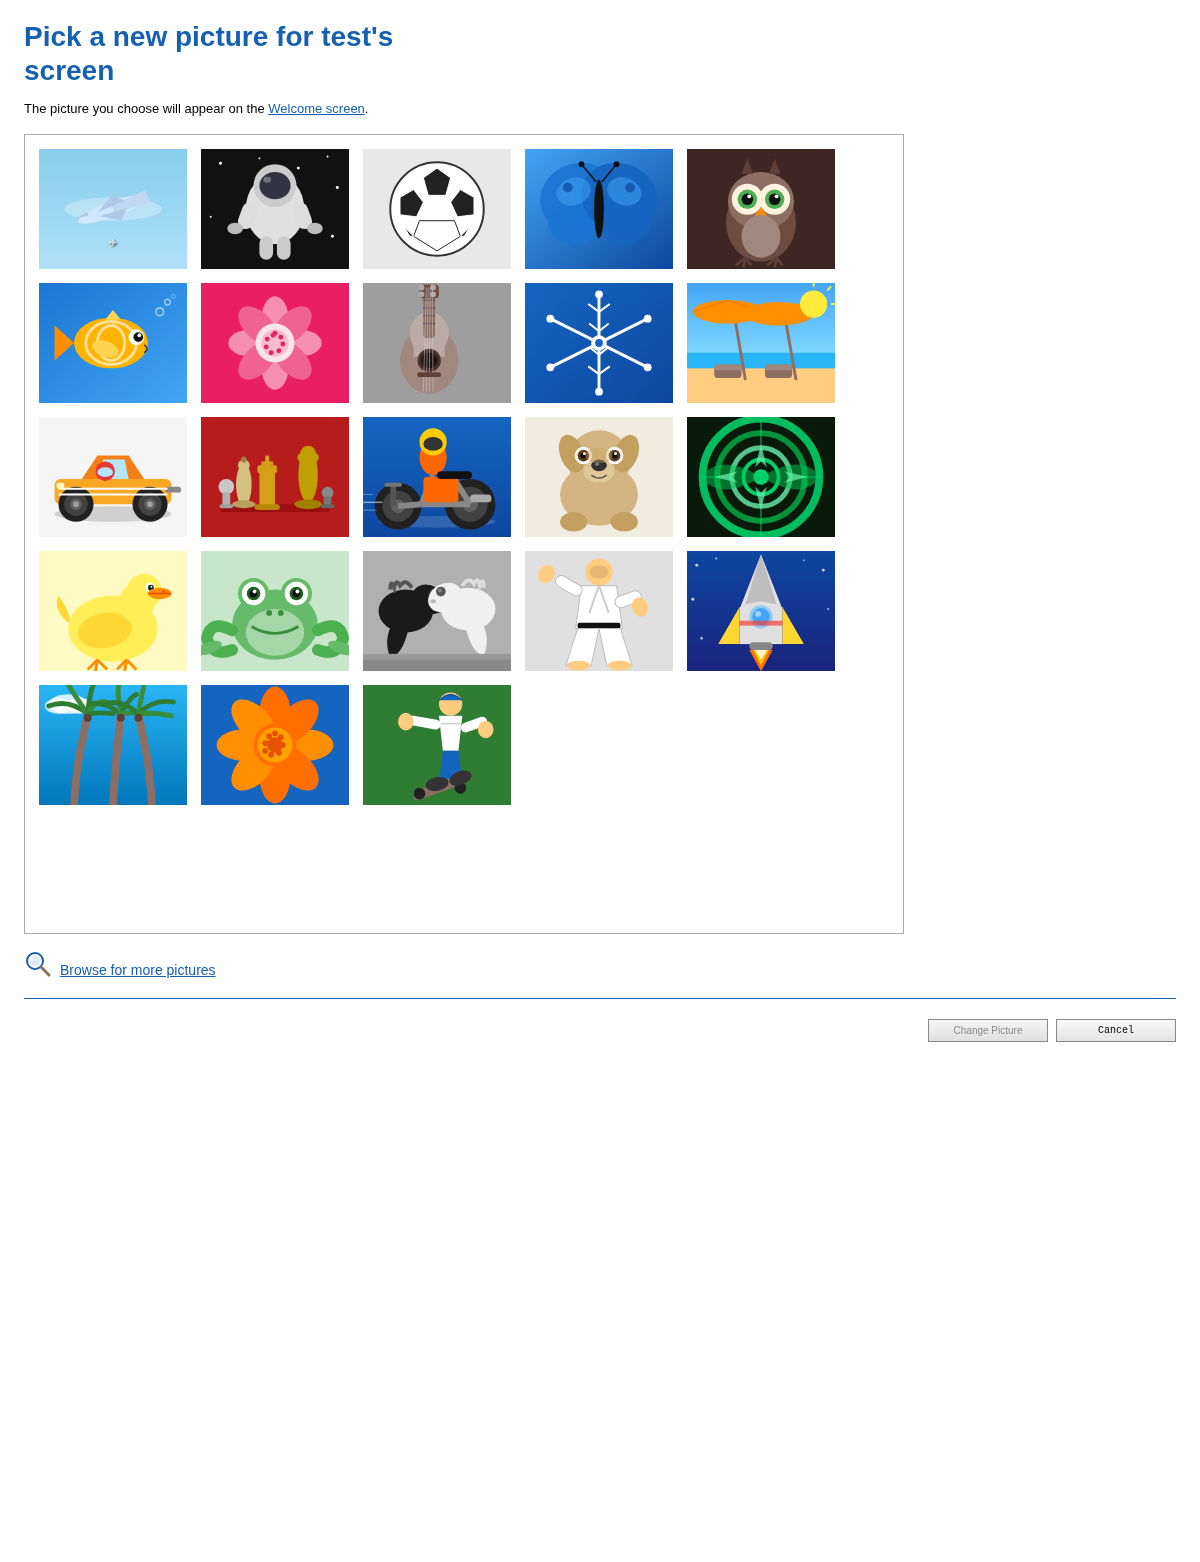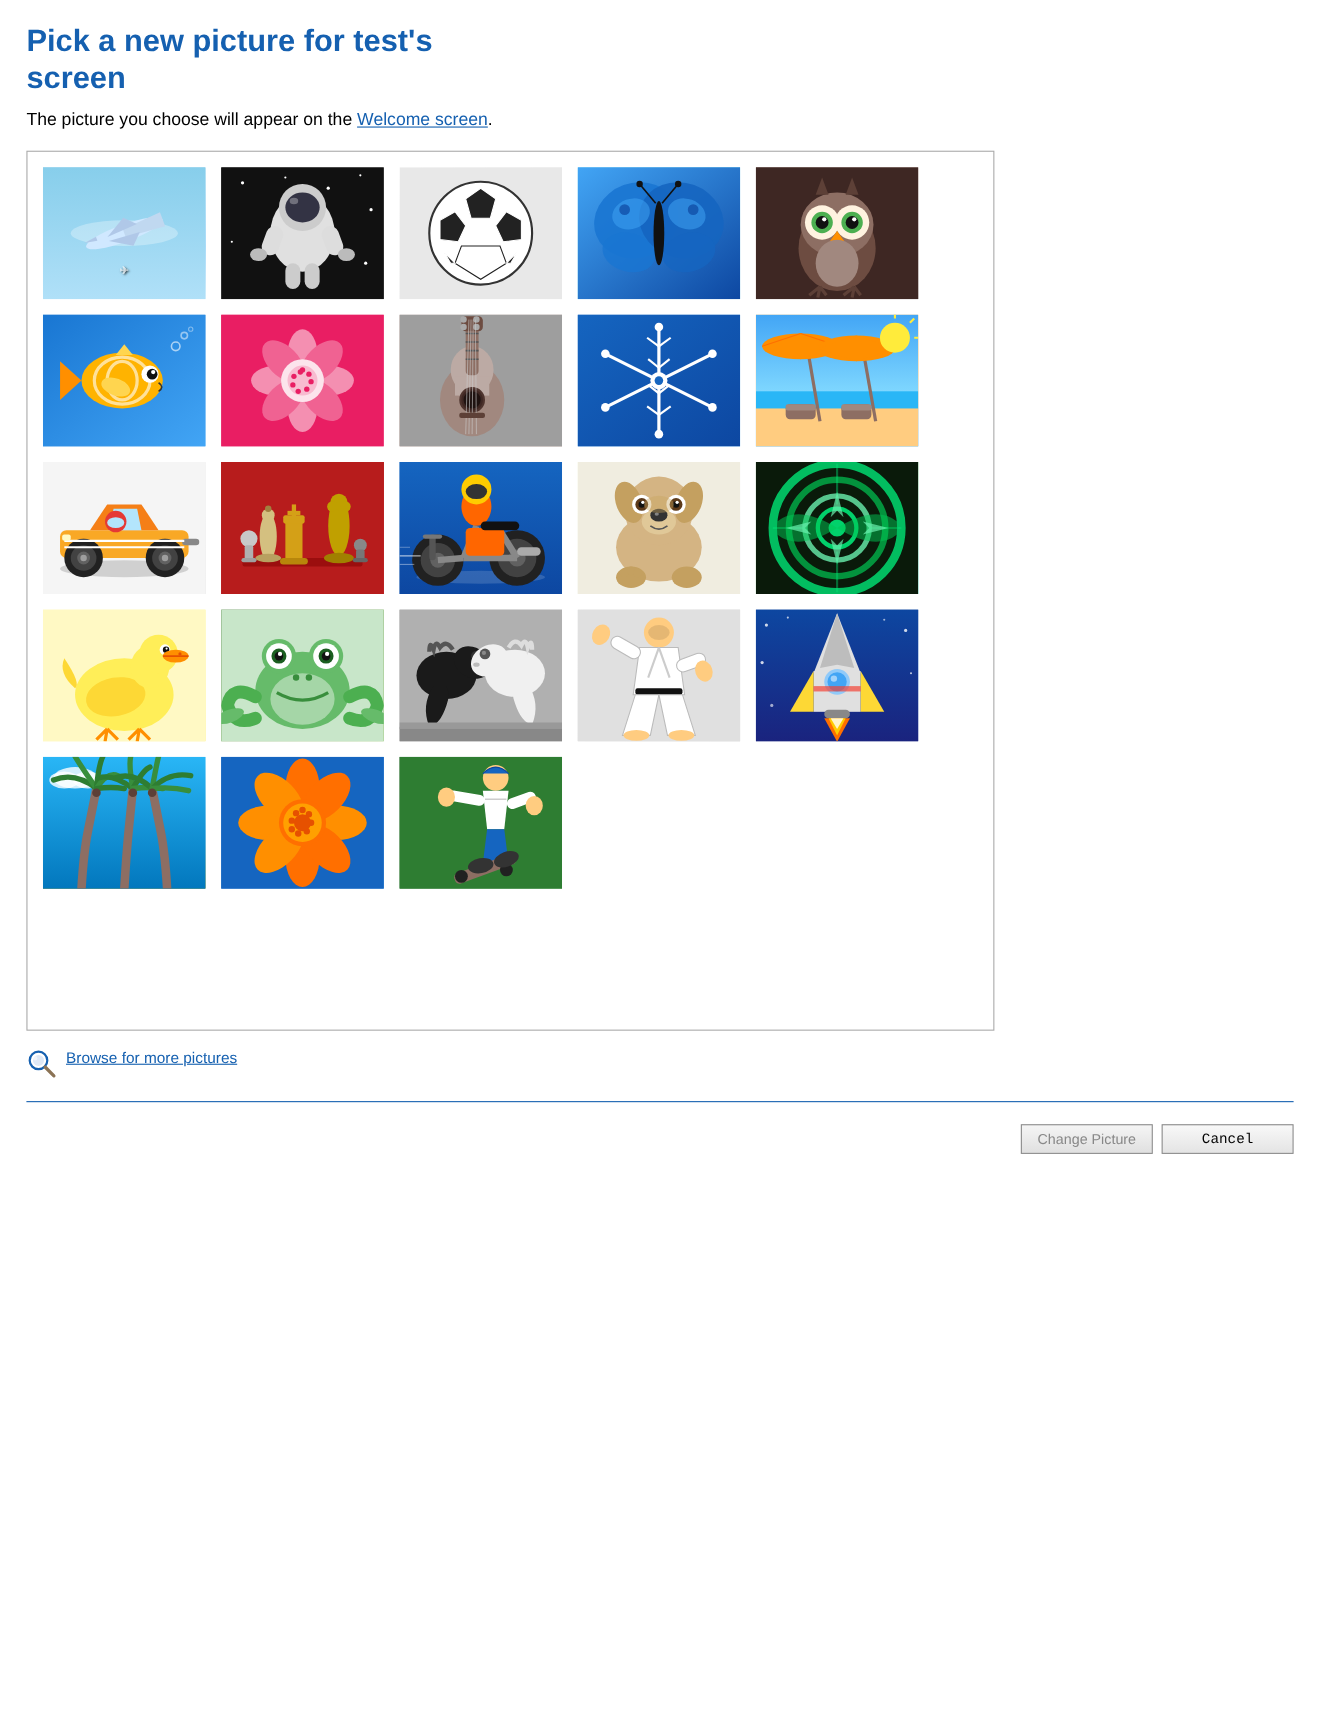--- a/index.html
+++ b/index.html
@@ -16,21 +16,21 @@
 
     h1.page-title {
       font-size: 28px;
       font-weight: bold;
       color: #1560b0;
       line-height: 1.2;
       margin-bottom: 14px;
     }
 
     .subtitle {
-      font-size: 16px;
+      font-size: 13px;
       color: #000;
       margin-bottom: 18px;
     }
 
     .subtitle a {
       color: #1560b0;
       text-decoration: underline;
     }
 
     .image-grid-container {
@@ -112,21 +112,21 @@
     .img-frog { background: linear-gradient(135deg, #33691e 0%, #7cb342 100%); }
     .img-horse { background: linear-gradient(135deg, #9e9e9e 0%, #bdbdbd 100%); }
     .img-karate { background: linear-gradient(135deg, #e0e0e0 0%, #bdbdbd 100%); }
     .img-rocket { background: linear-gradient(180deg, #0d47a1 0%, #1565c0 40%, #283593 100%); }
     .img-palms { background: linear-gradient(180deg, #4fc3f7 0%, #0288d1 60%, #1b5e20 100%); }
     .img-orange-flower { background: linear-gradient(135deg, #1565c0 0%, #1976d2 100%); }
     .img-skater { background: linear-gradient(135deg, #1b5e20 0%, #388e3c 100%); }
 
     .browse-row {
       display: flex;
-      align-items: flex-start;
+      align-items: flex-end;
       gap: 8px;
       margin-bottom: 20px;
       color: #1560b0;
       cursor: pointer;
     }
 
     .browse-icon {
       width: 28px;
       height: 28px;
     }
@@ -147,21 +147,21 @@
     .button-row {
       display: flex;
       justify-content: flex-end;
       gap: 8px;
       padding-right: 0px;
     }
 
     .btn {
       min-width: 120px;
       padding: 5px 0;
-      font-size: 13px;
+      font-size: 10px;
       font-family: Tahoma, Arial, sans-serif;
       border: 1px solid #888;
       background: linear-gradient(180deg, #f5f5f5 0%, #e0e0e0 100%);
       color: #888;
       cursor: pointer;
     }
 
     .btn-cancel {
       color: #000;
       background: linear-gradient(180deg, #f8f8f8 0%, #e4e4e4 100%);

